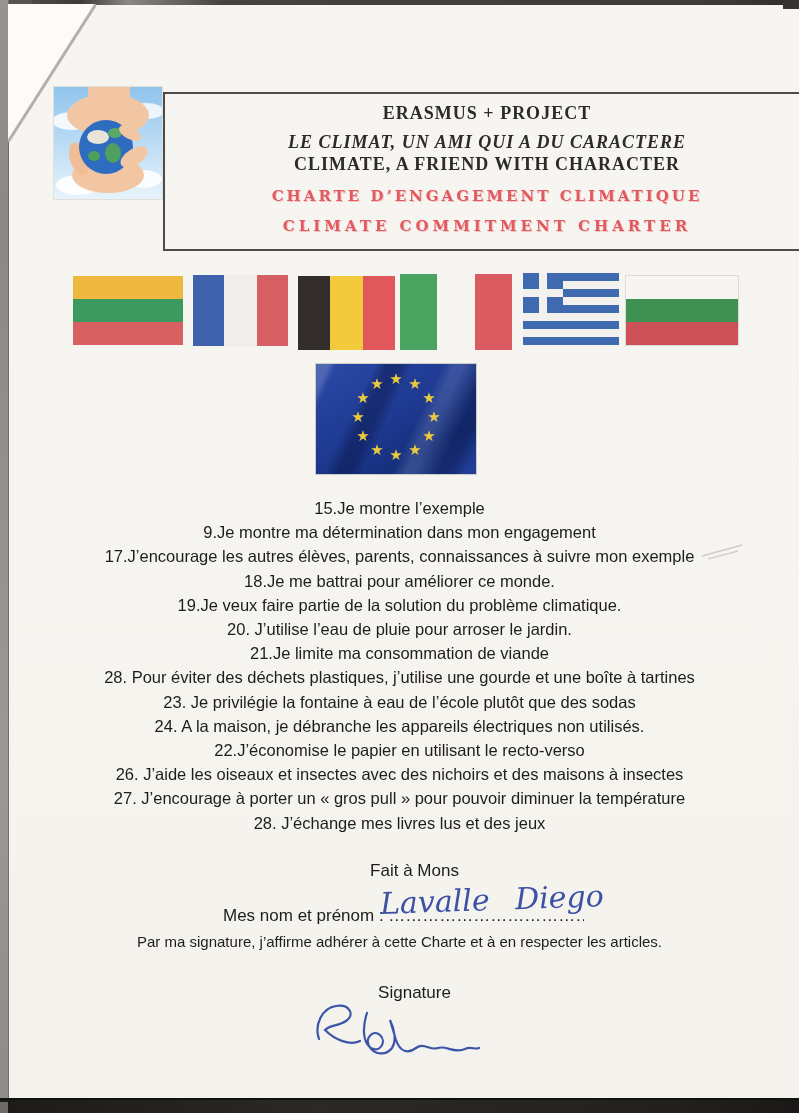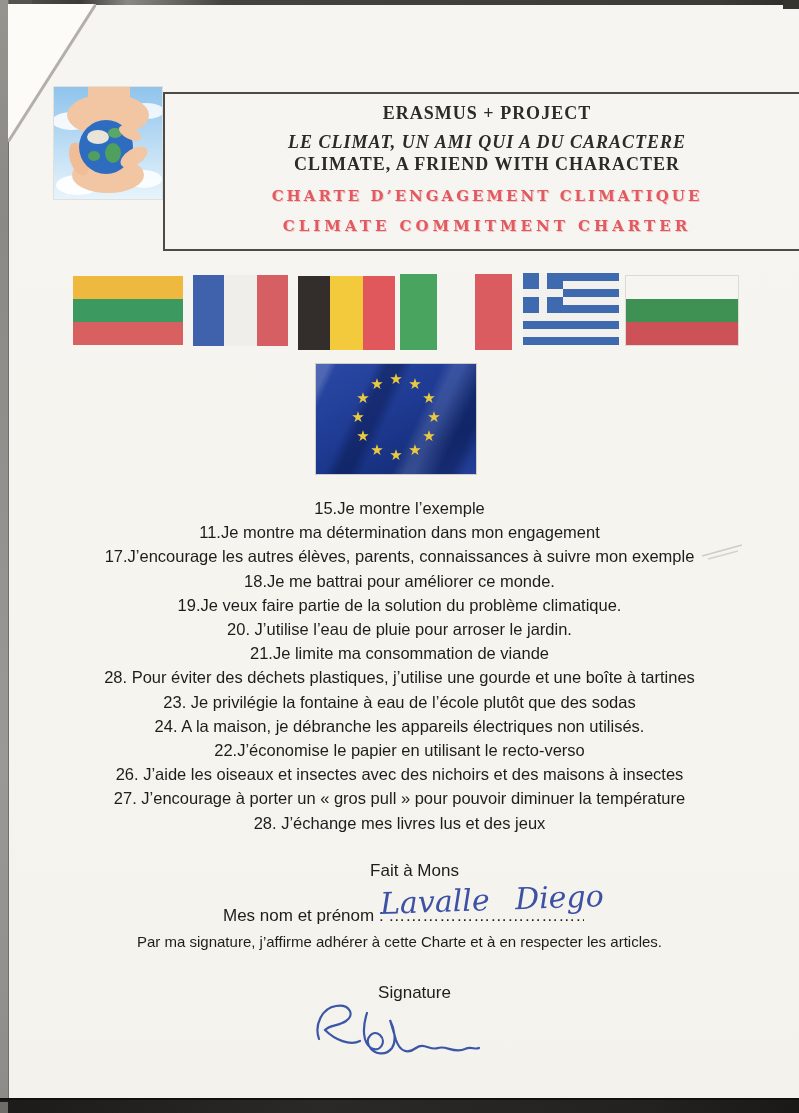--- a/index.html
+++ b/index.html
@@ -153,21 +153,21 @@
 
   <div class="pencil-mark">
     <svg width="45" height="20">
       <line x1="2" y1="14" x2="42" y2="3" stroke="#cfccc7" stroke-width="1.6"></line>
       <line x1="8" y1="17" x2="38" y2="9" stroke="#d5d2cd" stroke-width="1.4"></line>
     </svg>
   </div>
 
   <div class="commitments">
     <div class="commitment">15.Je montre l’exemple</div>
-    <div class="commitment">11.Je montre ma détermination dans mon engagement</div>
+    <div class="commitment">9.Je montre ma détermination dans mon engagement</div>
     <div class="commitment">17.J’encourage les autres élèves, parents, connaissances à suivre mon exemple</div>
     <div class="commitment">18.Je me battrai pour améliorer ce monde.</div>
     <div class="commitment">19.Je veux faire partie de la solution du problème climatique.</div>
     <div class="commitment">20. J’utilise l’eau de pluie pour arroser le jardin.</div>
     <div class="commitment">21.Je limite ma consommation de viande</div>
     <div class="commitment">28. Pour éviter des déchets plastiques, j’utilise une gourde et une boîte à tartines</div>
     <div class="commitment">23. Je privilégie la fontaine à eau de l’école plutôt que des sodas</div>
     <div class="commitment">24. A la maison, je débranche les appareils électriques non utilisés.</div>
     <div class="commitment">22.J’économise le papier en utilisant le recto-verso</div>
     <div class="commitment">26. J’aide les oiseaux et insectes avec des nichoirs et des maisons à insectes</div>

